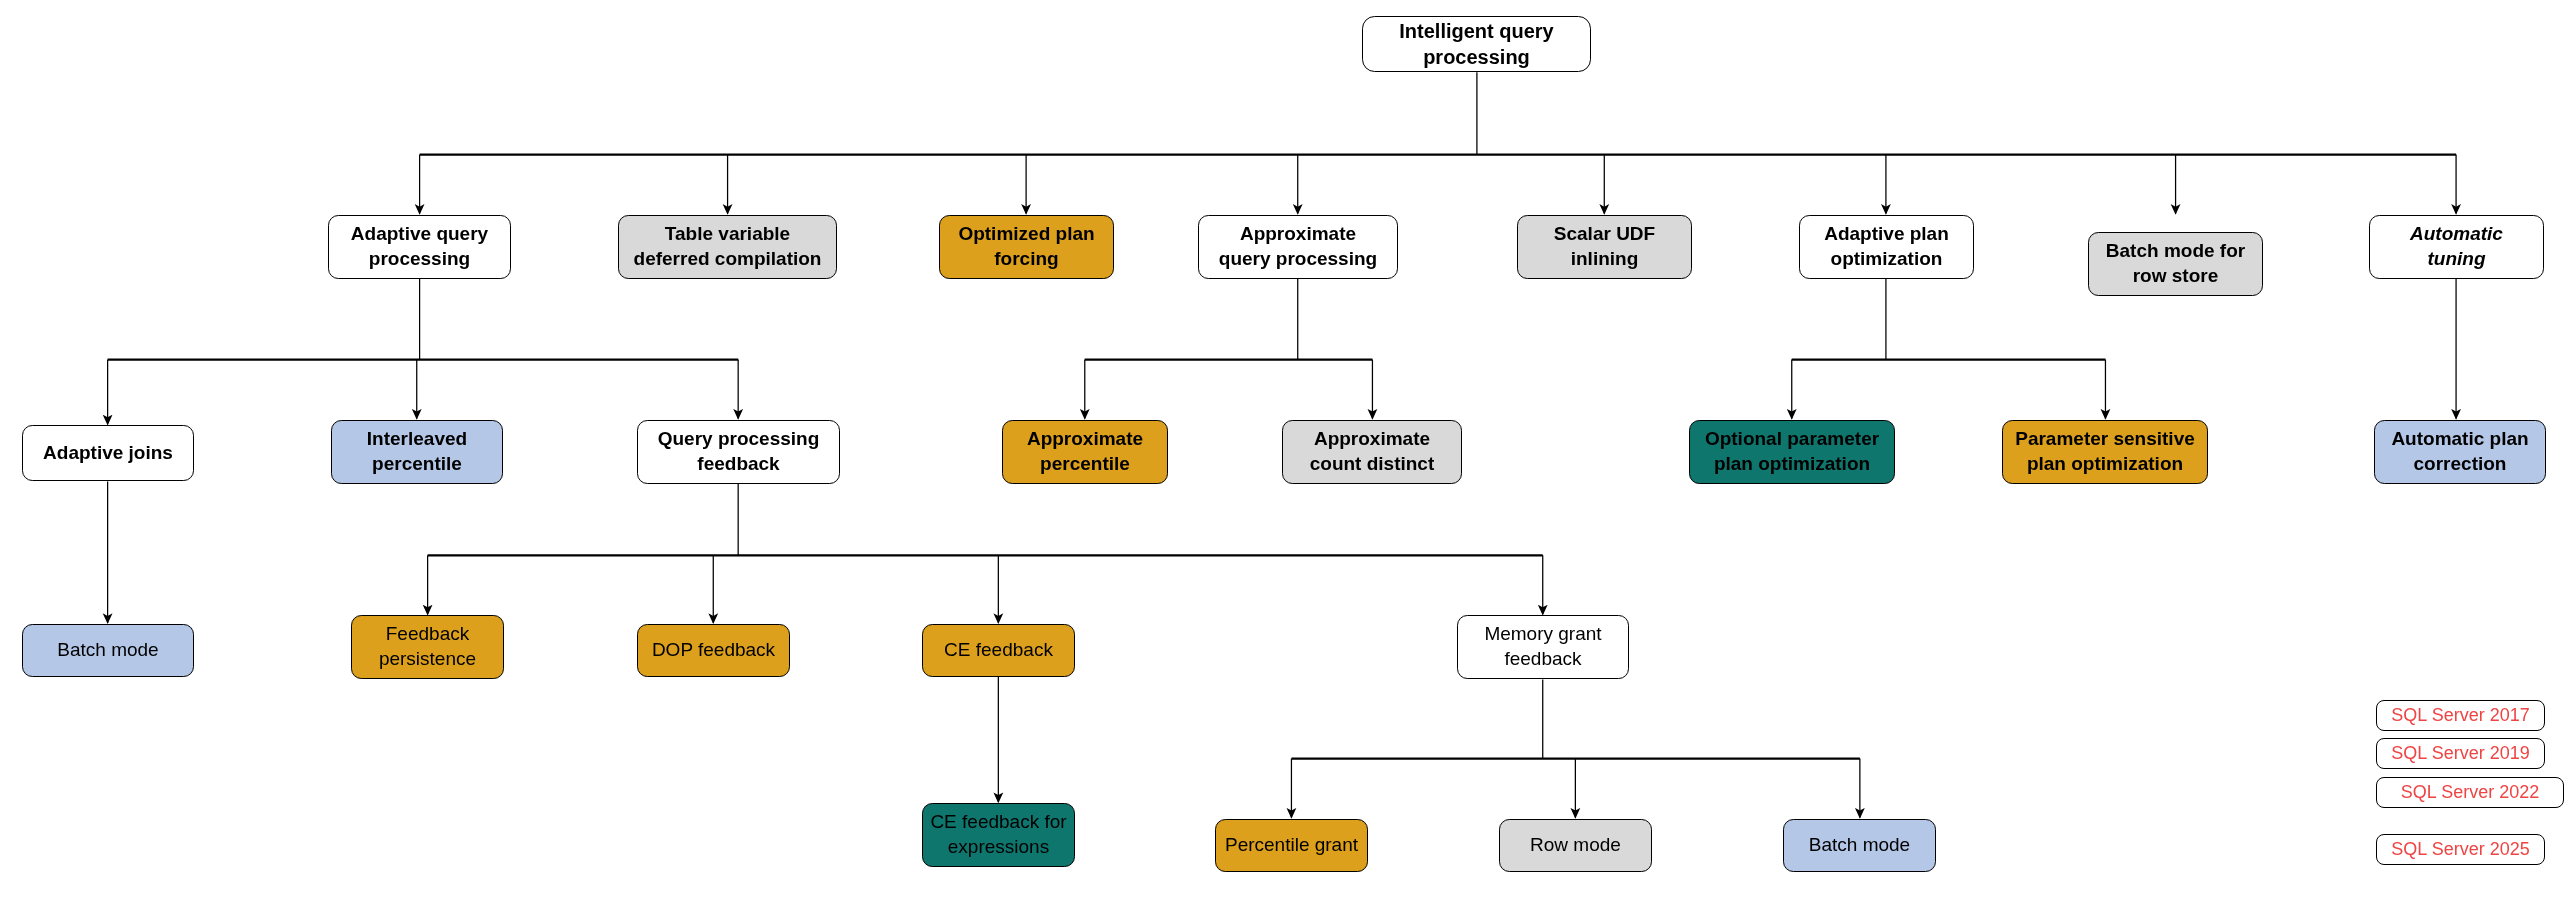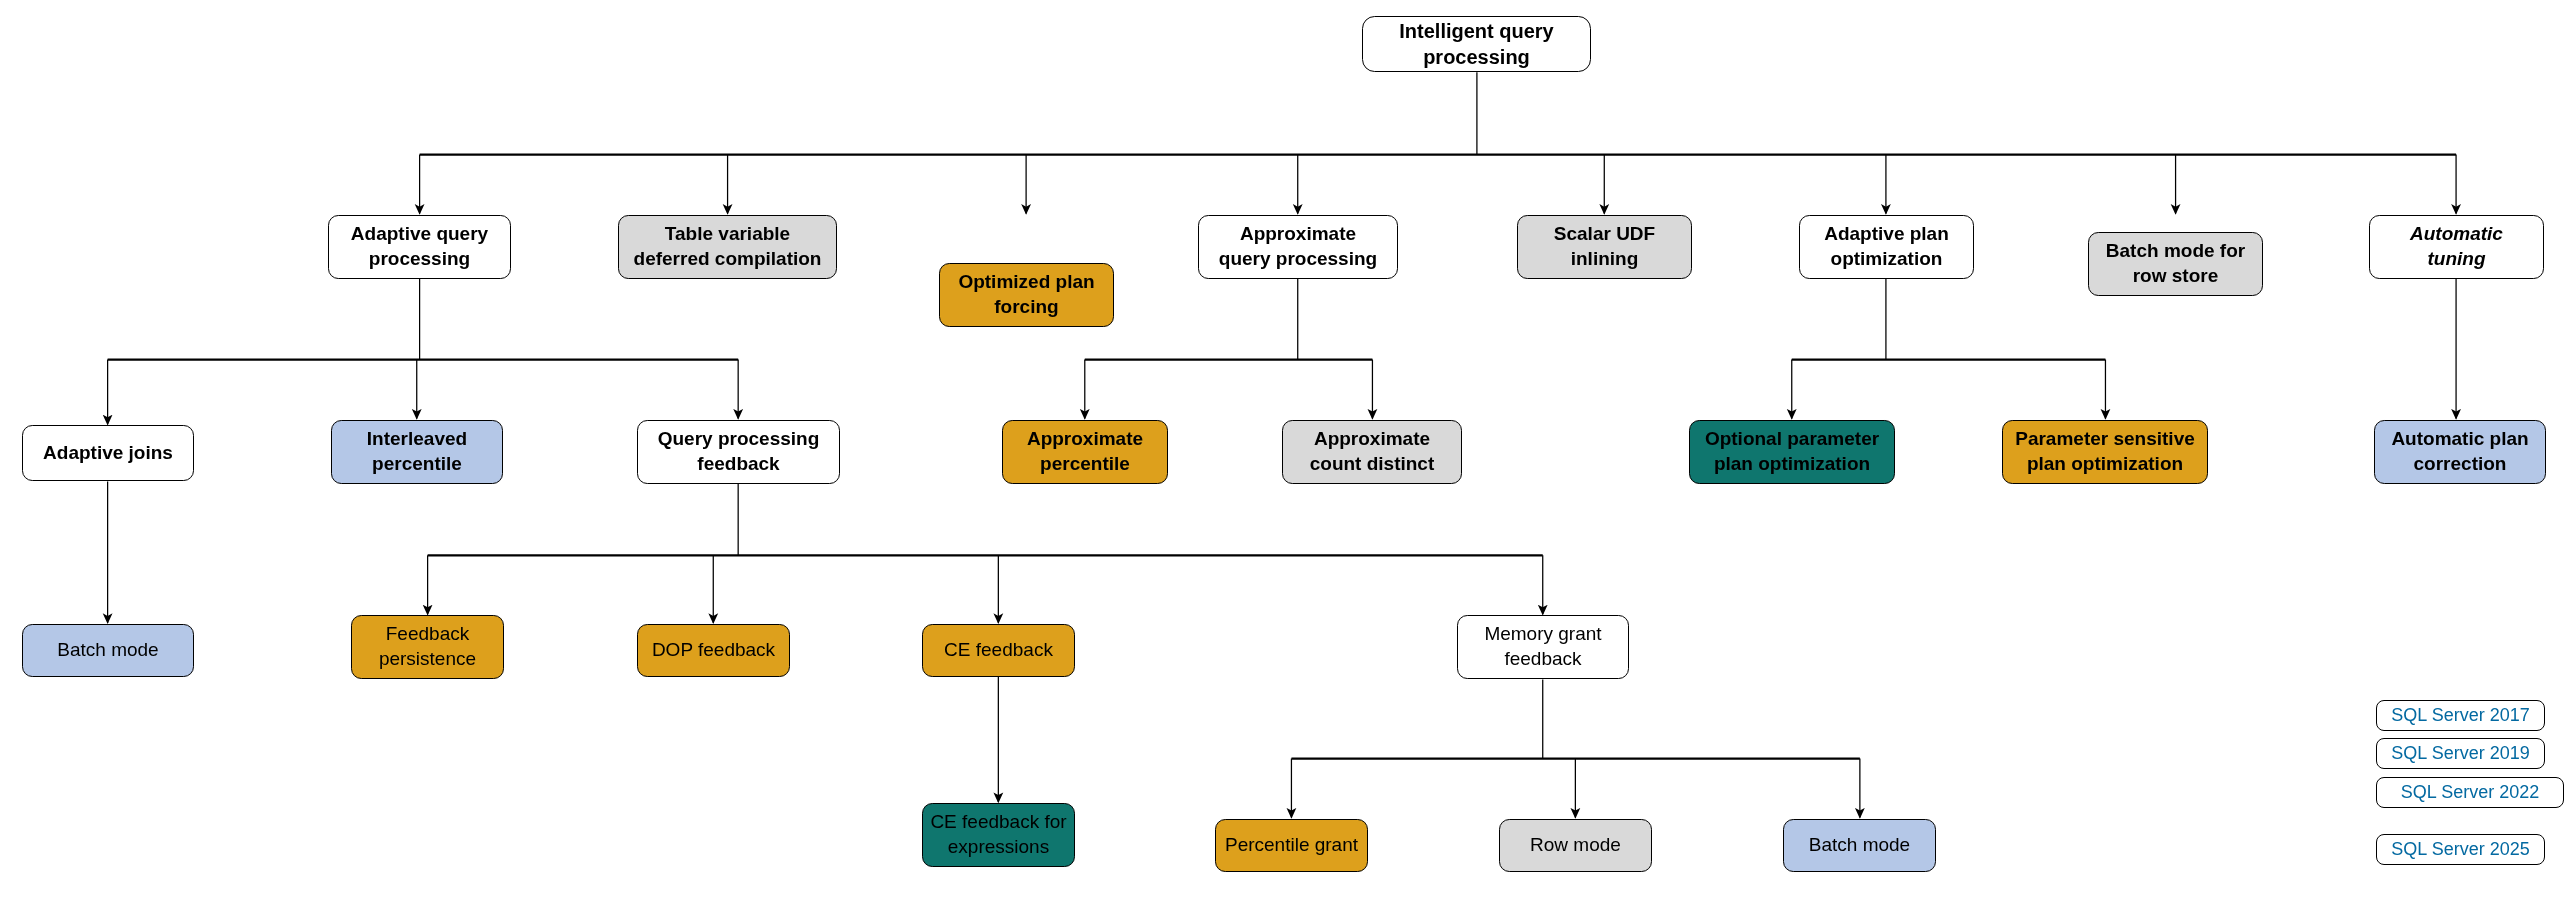--- a/index.html
+++ b/index.html
@@ -54,21 +54,21 @@
   }
   .legend-item{
     position:absolute;
     box-sizing:border-box;
     border:1.7px solid #000000;
     border-radius:8px;
     display:flex;
     align-items:center;
     justify-content:center;
     font-size:18px;
-    color:#0369a1;
+    color:#ef4444;
     background:#ffffff;
   }
 </style>
 </head>
 <body>
 
 <div id="stage">
   <svg id="edges" viewBox="0 0 4500 1600" xmlns="http://www.w3.org/2000/svg">
     <defs>
       <marker id="arrowhead" markerWidth="9" markerHeight="9" refX="7.6" refY="4.5" orient="auto" markerUnits="strokeWidth">
@@ -122,21 +122,21 @@
 processing</span>
       </div>
       <div class="node fill-white lvl2" style="left: 328px; top: 215px; width: 183px; height: 64px;">
         <span class="lbl">Adaptive query
 processing</span>
       </div>
       <div class="node fill-gray lvl2" style="left: 618px; top: 215px; width: 219px; height: 64px;">
         <span class="lbl">Table variable
 deferred compilation</span>
       </div>
-      <div class="node fill-gold lvl2" style="left: 939px; top: 215px; width: 175px; height: 64px; margin-top: 48px;">
+      <div class="node fill-gold lvl2" style="left: 939px; top: 215px; width: 175px; height: 64px;">
         <span class="lbl">Optimized plan
 forcing</span>
       </div>
       <div class="node fill-white lvl2" style="left: 1198px; top: 215px; width: 200px; height: 64px;">
         <span class="lbl">Approximate
 query processing</span>
       </div>
       <div class="node fill-gray lvl2" style="left: 1517px; top: 215px; width: 175px; height: 64px;">
         <span class="lbl">Scalar UDF
 inlining</span>

